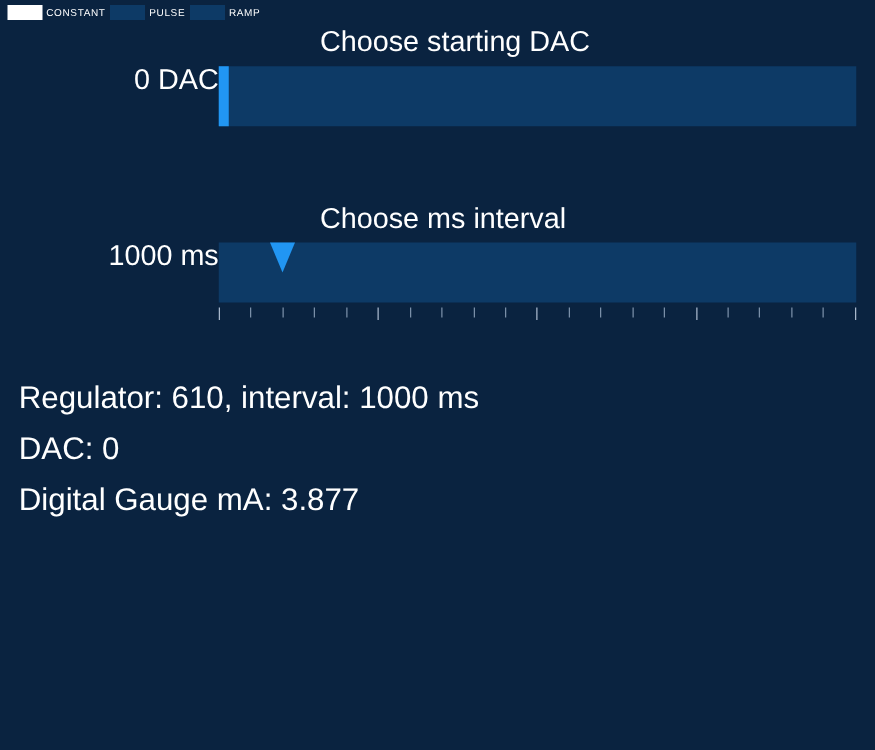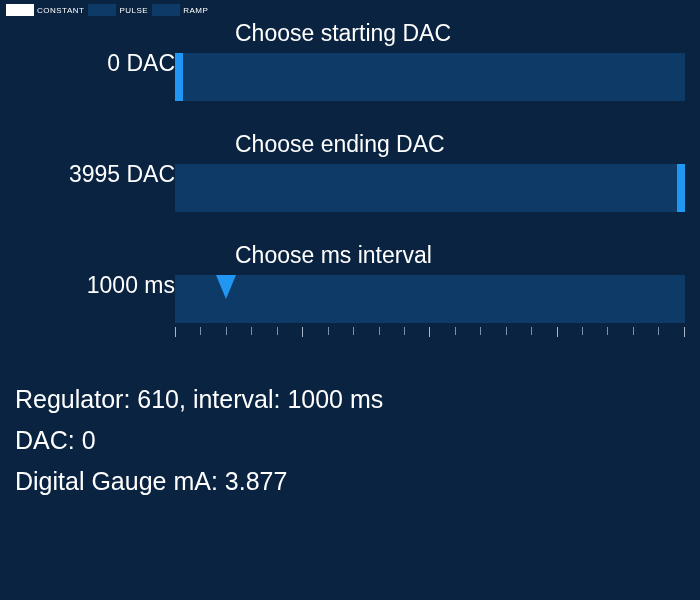--- a/index.html
+++ b/index.html
@@ -47,21 +47,21 @@
     }
     .slider-value-col {
       width: 160px;
       flex-shrink: 0;
     }
     .slider-main-col {
       flex: 1;
     }
     .slider-title {
       font-size: 23px;
-      margin-left: 60px;
+      margin-left: 81px;
       margin-bottom: 6px;
     }
     .slider-value {
       font-size: 23px;
       margin-top: 30px;
       text-align: right;
     }
     .slider-track {
       background-color: #0d3a66;
       height: 48px;
@@ -135,29 +135,20 @@
     </div>
     <div class="slider-main-col">
       <div class="slider-title">Choose starting DAC</div>
       <div class="slider-track">
         <div class="slider-thumb" style="left:0%"></div>
       </div>
     </div>
   </div>
 
   <div class="slider-row">
-    <div class="slider-value-col">
-      <div class="slider-value">3995 DAC</div>
-    </div>
-    <div class="slider-main-col">
-      <div class="slider-title">Choose ending DAC</div>
-      <div class="slider-track">
-        <div class="slider-thumb" style="left:98.5%"></div>
-      </div>
-    </div>
   </div>
 
   <div class="slider-row">
     <div class="slider-value-col">
       <div class="slider-value">1000 ms</div>
     </div>
     <div class="slider-main-col">
       <div class="slider-title">Choose ms interval</div>
       <div class="slider-track">
         <div class="slider-thumb-triangle" style="left:10%"></div>

